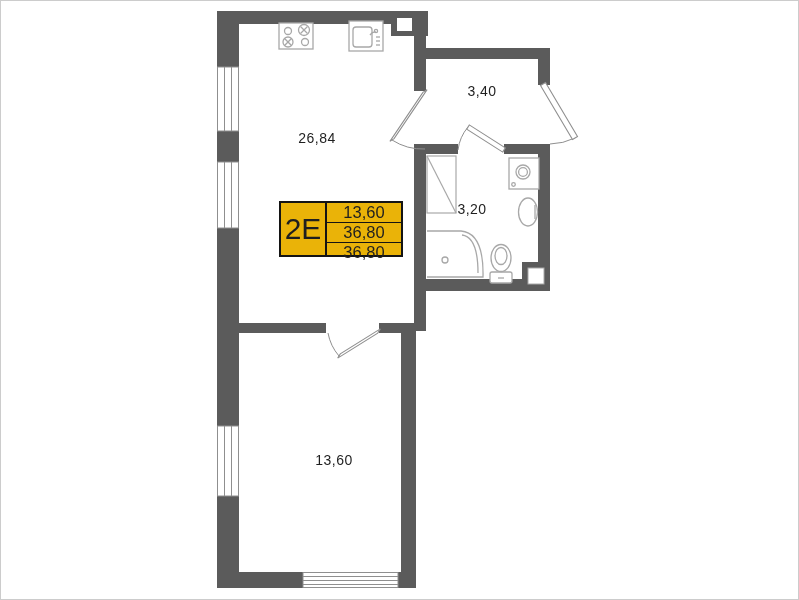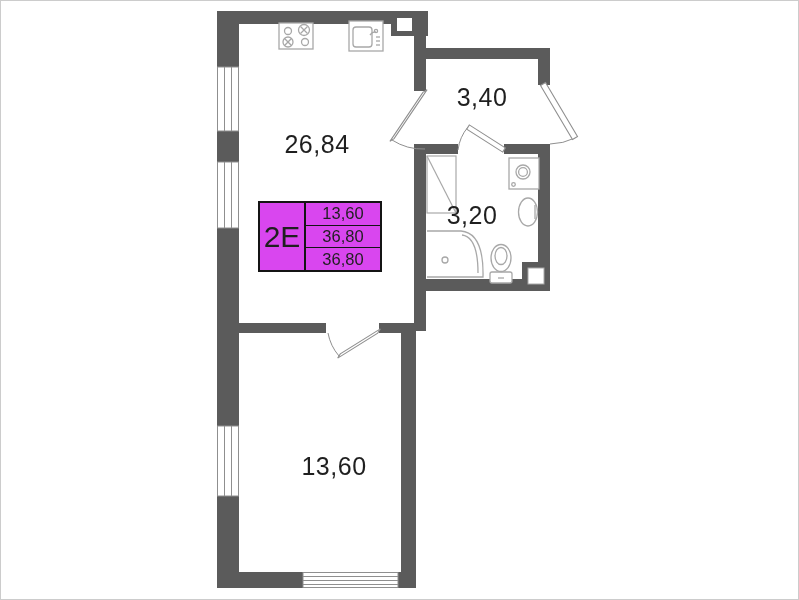--- a/index.html
+++ b/index.html
@@ -17,32 +17,32 @@
   .winrect{fill:#fff;stroke:var(--window-line,#8f8f8f);stroke-width:1;}
   .winline{stroke:var(--window-line,#8f8f8f);stroke-width:1;}
   .fixture{stroke:var(--fixture-line,#a8a8a8);fill:none;stroke-width:1.3;}
   .fixture-fill{stroke:var(--fixture-line,#a8a8a8);fill:#fff;stroke-width:1.3;}
   .door-leaf{fill:#fff;stroke:var(--door-line,#8f8f8f);stroke-width:1.1;}
   .door-arc{fill:none;stroke:var(--door-line,#9a9a9a);stroke-width:1;}
   .duct{fill:#fff;stroke:var(--fixture-line,#a8a8a8);stroke-width:1.2;}
   .room-label{
     position:absolute;
     color:var(--label-text,#1f1f1f);
-    font-size:25px;
+    font-size:14px;
     text-align:center;
     letter-spacing:0.5px;
     white-space:nowrap;
   }
   .legend{
-    position:absolute;left:257px;top:200px;
-    width:124px;height:71px;
+    position:absolute;left:278px;top:200px;
+    width:124px;height:56px;
     display:flex;
     border:2px solid #141414;
     box-sizing:border-box;
-    background:#d946ef;
+    background:#eab308;
     color:var(--label-text,#1f1f1f);
   }
   .legend-type{
     width:44px;
     border-right:2px solid #141414;
     display:flex;align-items:center;justify-content:center;
     font-size:30px;
   }
   .legend-rows{flex:1;display:flex;flex-direction:column;}
   .legend-row{

